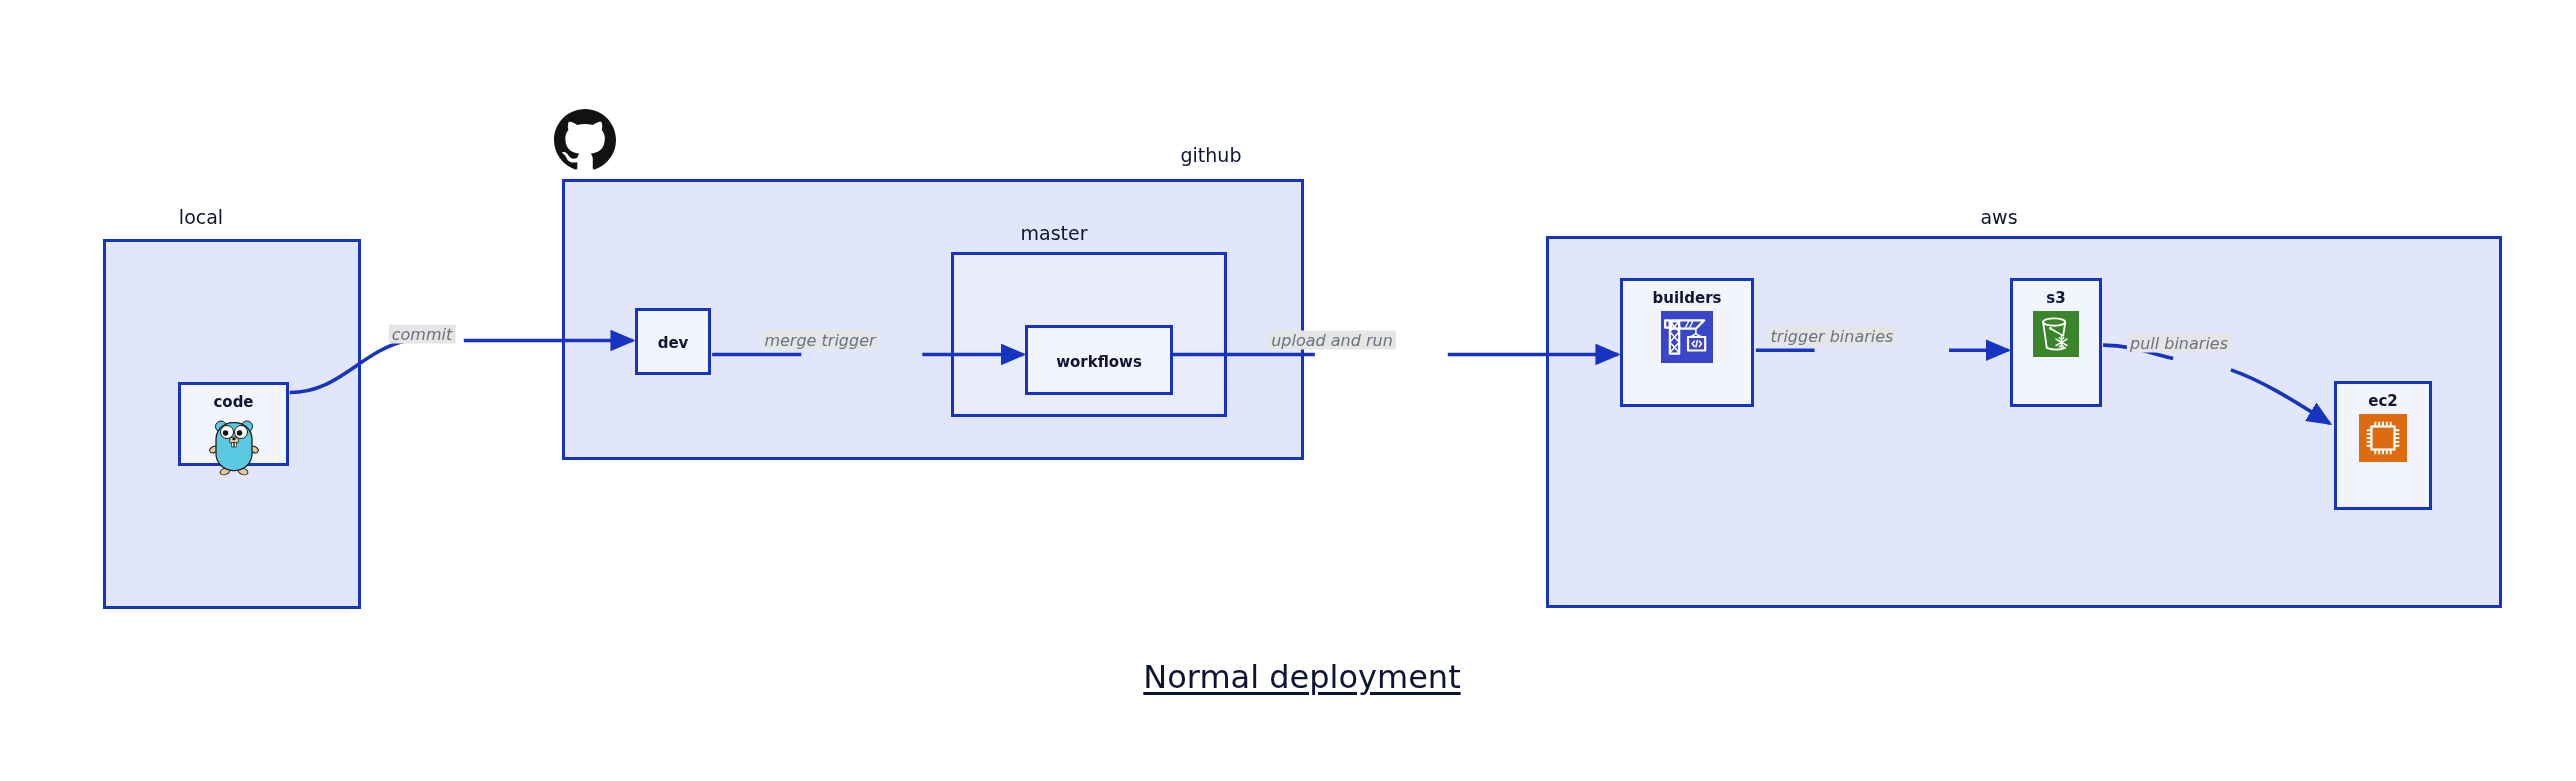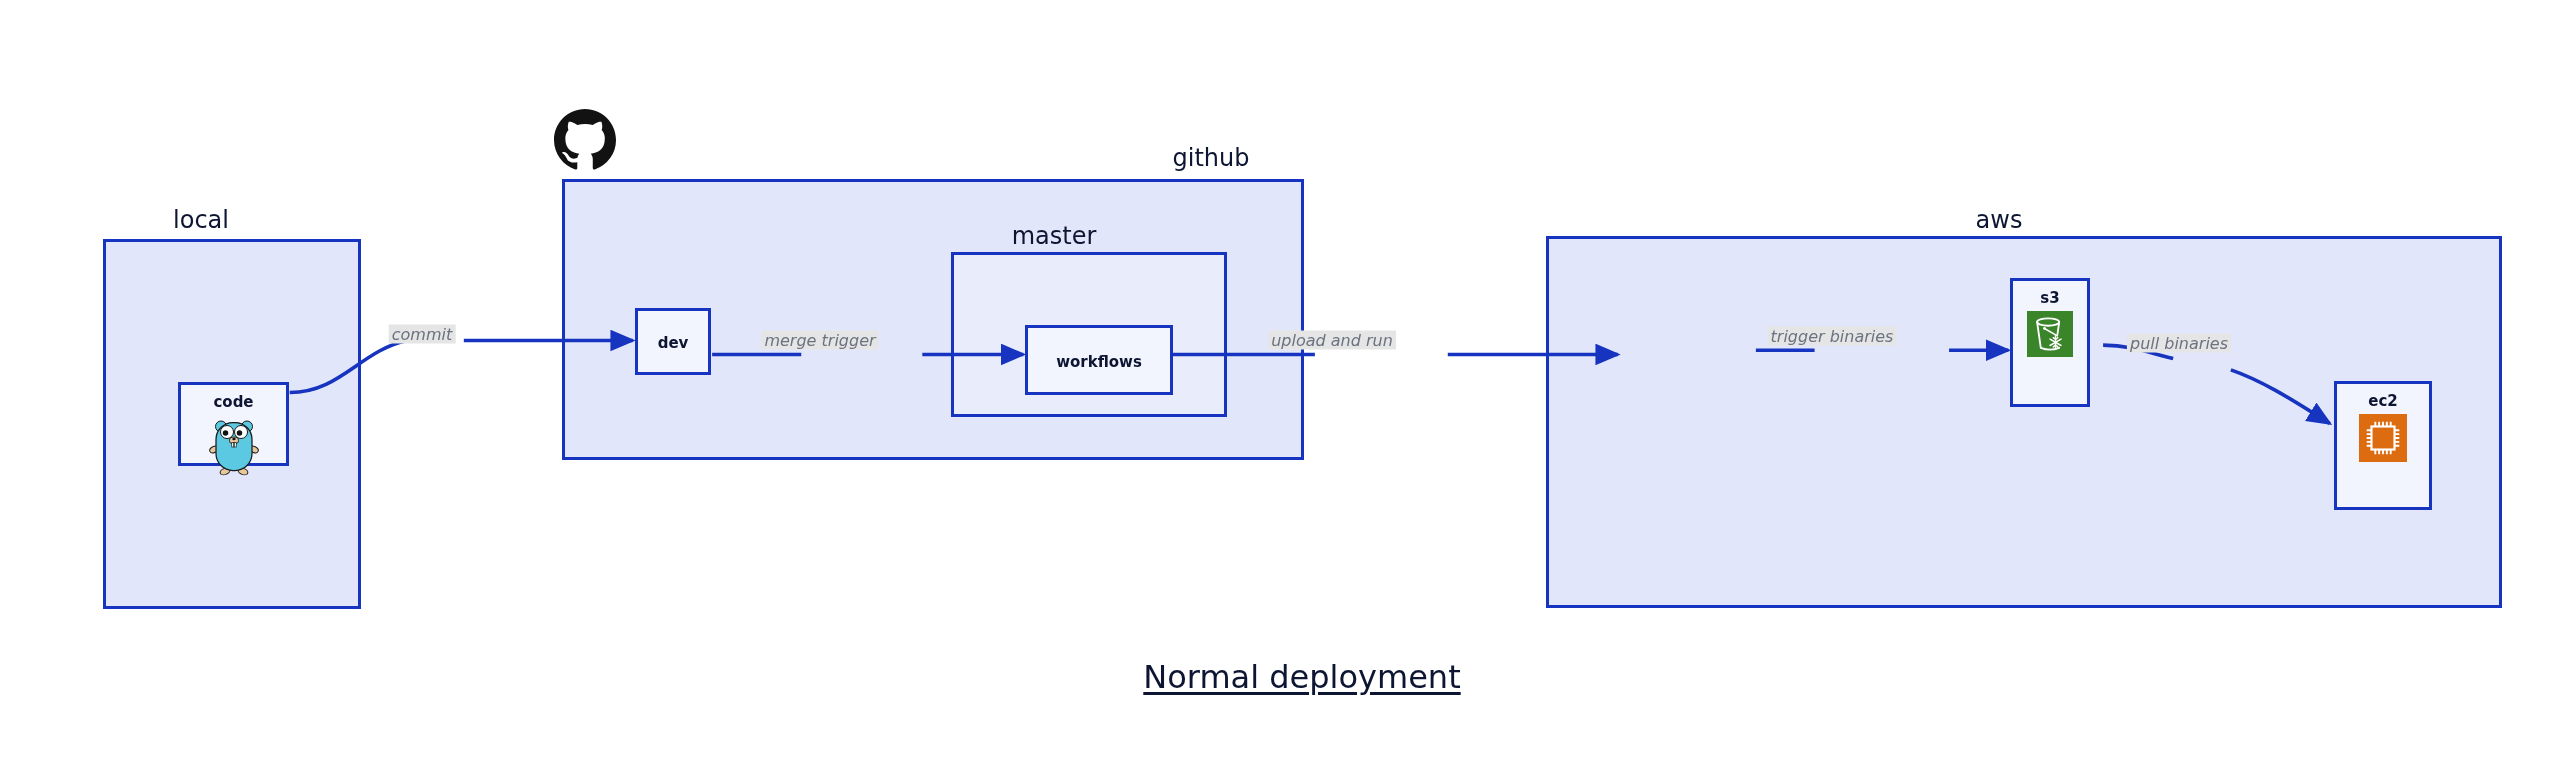--- a/index.html
+++ b/index.html
@@ -25,21 +25,21 @@
     background: #e2e6fa;
     border: 3.1px solid #1634bf;
     box-sizing: border-box;
   }
   .group.sub {
     background: #e9edfb;
   }
   .group-label {
     position: absolute;
     color: #0d1533;
-    font-size: 24px;
+    font-size: 19px;
     font-weight: 400;
     letter-spacing: 0px;
     white-space: nowrap;
     font-family: "DejaVu Sans", sans-serif;
   }
 
   
   .node {
     position: absolute;
     background: #f2f5fd;
@@ -196,22 +196,45 @@
   </div>
 
   <div class="node" id="n-dev" style="left: 635px; top: 308px; width: 76px; height: 67px;">
     <div class="node-label" style="top: 23px;">dev</div>
   </div>
 
   <div class="node" id="n-workflows" style="left: 1025px; top: 325px; width: 148px; height: 70px;">
     <div class="node-label" style="top: 24.5px;">workflows</div>
   </div>
 
-
-  <div class="node" id="n-s3" style="left: 2010px; top: 278px; width: 80px; height: 129px;">
+  <div class="node" id="n-builders" style="left: 1620px; top: 278px; width: 134px; height: 129px;">
+    <div class="node-label" style="top: 8.2px;">builders</div>
+    <div class="node-icon" style="top:30px;">
+      <svg class="aws-tile" width="52" height="52" viewBox="0 0 100 100">
+        <rect x="0" y="0" width="100" height="100" fill="#3a46ca"></rect>
+        <g fill="none" stroke="#ffffff" stroke-width="4.2" stroke-linejoin="round">
+
+          <rect x="17" y="20" width="18" height="62"></rect>
+          <path d="M17,20 L35,40 M35,20 L17,40 M17,40 L35,60 M35,40 L17,60 M17,60 L35,80 M35,60 L17,80" stroke-width="3"></path>
+
+          <rect x="8" y="18" width="9" height="14"></rect>
+
+          <path d="M20,18 L83,18 L67,34 L20,34 Z"></path>
+          <path d="M30,18 L38,34 M46,18 L38,18 M46,34 L54,18 M62,18 L54,34" stroke-width="2.6"></path>
+
+          <path d="M67,34 L67,44 M56,50 L67,44 L78,50" stroke-width="3"></path>
+
+          <rect x="52" y="50" width="33" height="26"></rect>
+          <path d="M65,57 L60,63 L65,69 M73,57 L78,63 L73,69 M70,56 L67,70" stroke-width="3"></path>
+        </g>
+      </svg>
+    </div>
+  </div>
+
+  <div class="node" id="n-s3" style="left: 2010px; top: 278px; width: 92px; height: 129px;">
     <div class="node-label" style="top: 8.2px;">s3</div>
     <div class="node-icon" style="top:30px;">
       <svg class="aws-tile" width="46" height="46" viewBox="0 0 100 100">
         <rect x="0" y="0" width="100" height="100" fill="#3a8529"></rect>
         <g fill="none" stroke="#ffffff" stroke-width="4" stroke-linejoin="round" stroke-linecap="round">
 
           <path d="M22,24 L30,80 Q50,88 70,80"></path>
 
           <ellipse cx="46" cy="24" rx="24" ry="8"></ellipse>
           <path d="M70,24 L66,52"></path>

